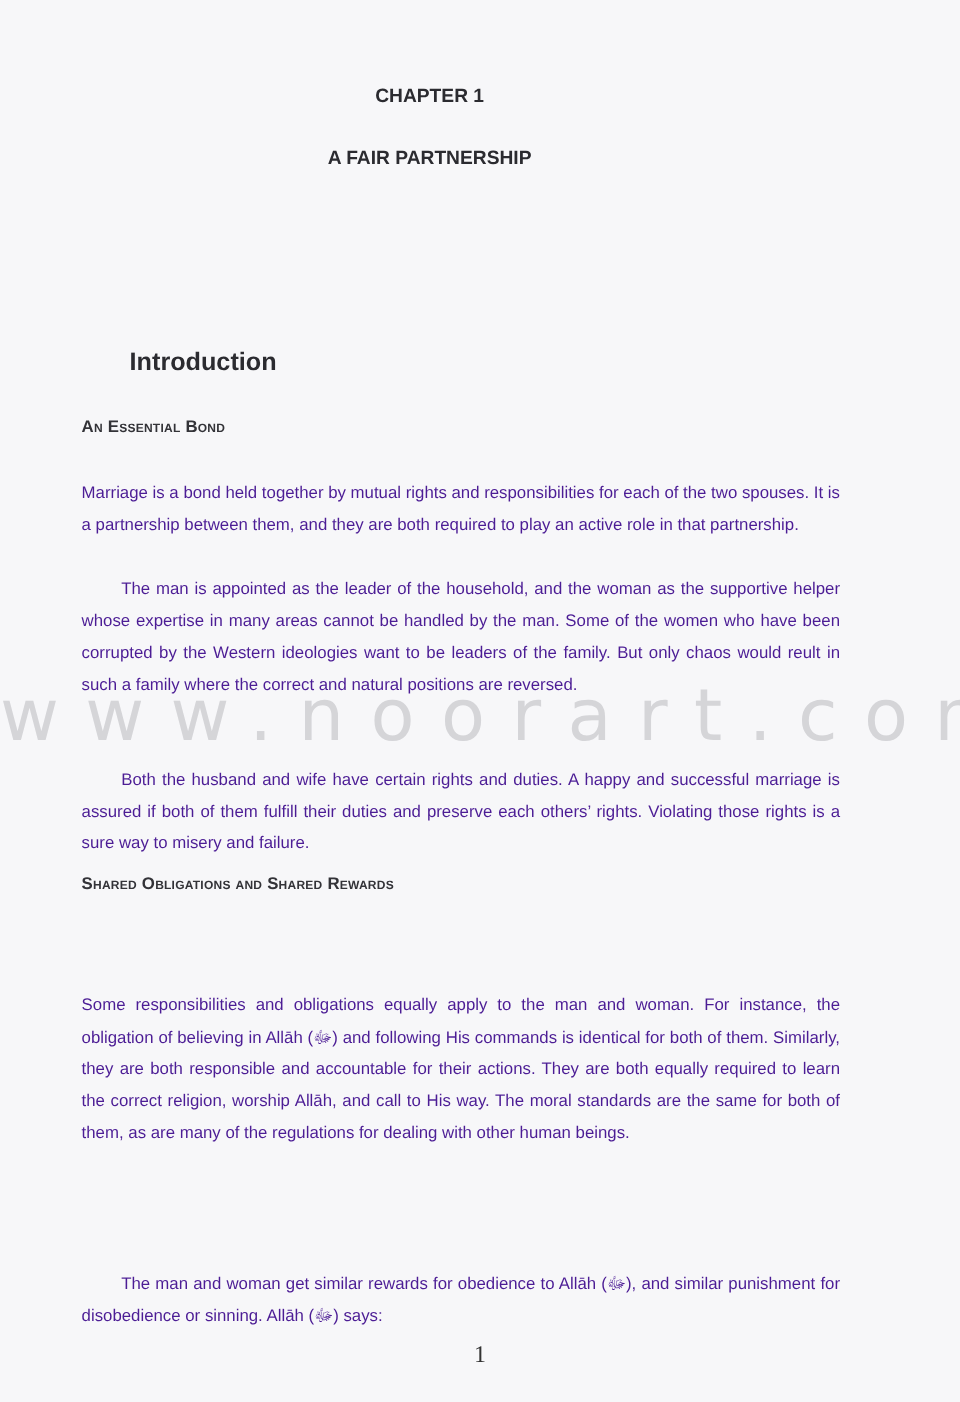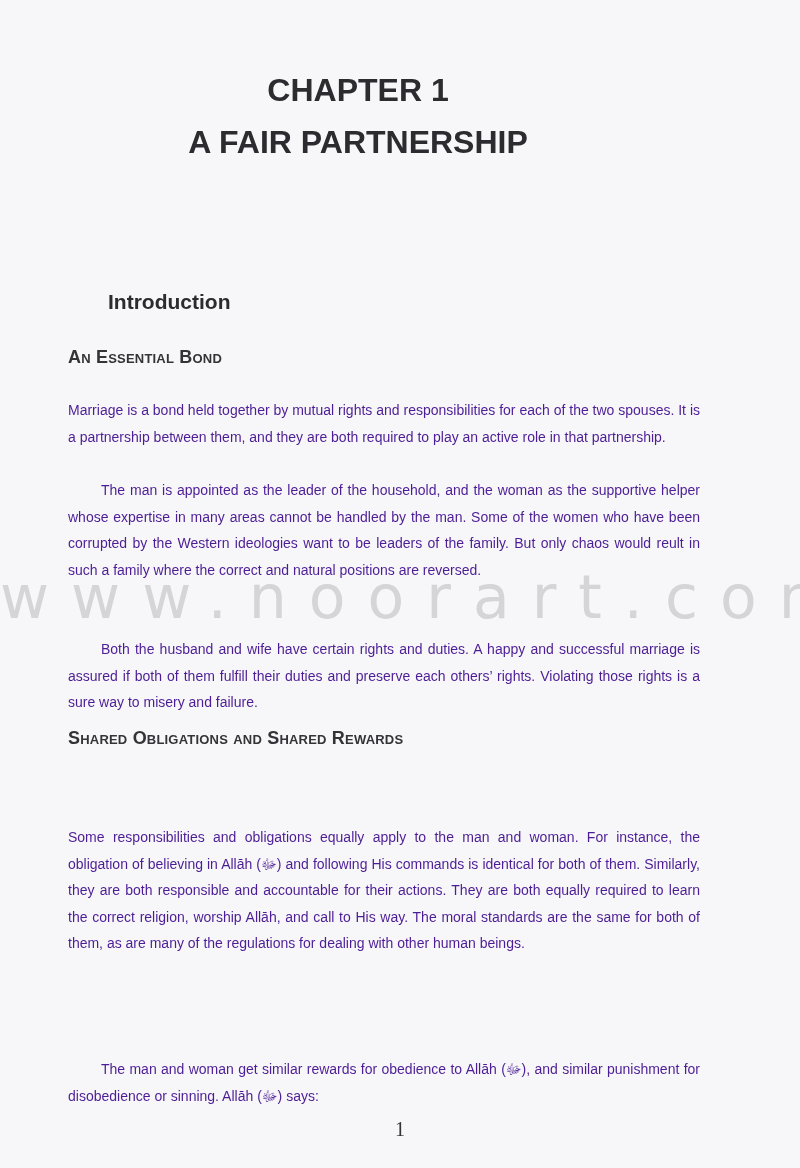--- a/index.html
+++ b/index.html
@@ -1,19 +1,19 @@
 <!DOCTYPE html>
 <html><head>
 <meta charset="utf-8">
 <style>
   html, body { margin:0; padding:0; }
   body { width:800px; height:1168px; background:#f7f7f9; position:relative; overflow:hidden; color:#2a2a2e; }
-  .chapter { position:absolute; left:0; width:716px; text-align:center; font-family:"Liberation Sans", sans-serif; font-weight:bold; font-size:32px; color:#2b2b30; }
+  .chapter { position:absolute; left:0; width:716px; text-align:center; font-family:"Liberation Sans", sans-serif; font-weight:bold; font-size:16px; color:#2b2b30; }
   .h2 { position:absolute; left:68px; font-family:"Liberation Sans", sans-serif; font-weight:bold; font-size:21px; color:#2b2b30;margin-left:40px; }
-  .h3 { position:absolute; left:68px; font-family:"Liberation Sans", sans-serif; font-weight:bold; font-size:18px; font-variant:small-caps; color:#333338; letter-spacing:0.2px; }
+  .h3 { position:absolute; left:68px; font-family:"Liberation Sans", sans-serif; font-weight:bold; font-size:14px; font-variant:small-caps; color:#333338; letter-spacing:0.2px; }
   .para { position:absolute; left:68px; width:632px; font-family:Liberation Sans, sans-serif; font-size:14px; line-height:26.5px; text-align:justify; color:#4c1d95; margin:0; }
   .para .indent { display:inline-block; width:33px; }
   .pagenum { position:absolute; top:1118px; left:0; width:800px; text-align:center; font-family:"Liberation Serif", serif; font-size:20px; color:#333; }
   .watermark { position:absolute; top:562px; left:0; width:800px; font-family:"DejaVu Sans", sans-serif; font-size:60px; letter-spacing:22px; color:rgba(150,150,155,0.35); white-space:nowrap; pointer-events:none; }
 </style>
 </head>
 <body>
 
 <div class="chapter" style="top:72px">CHAPTER 1</div>
 <div class="chapter" style="top:124px">A FAIR PARTNERSHIP</div>

